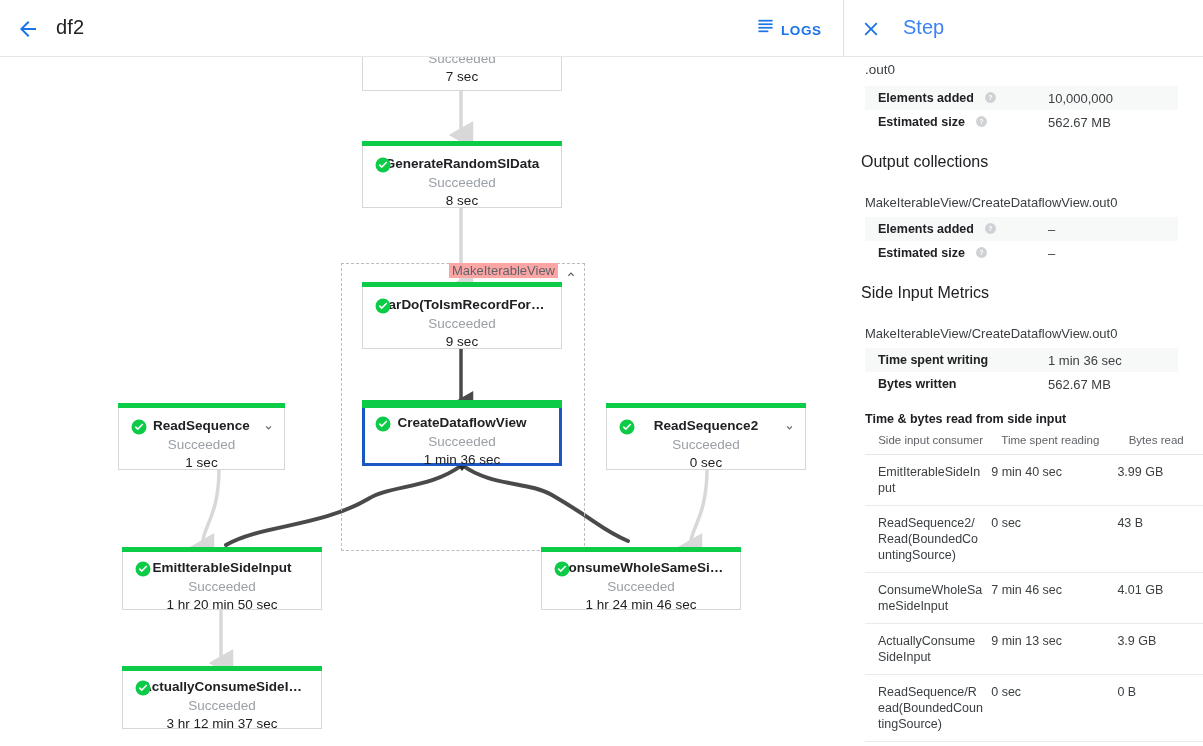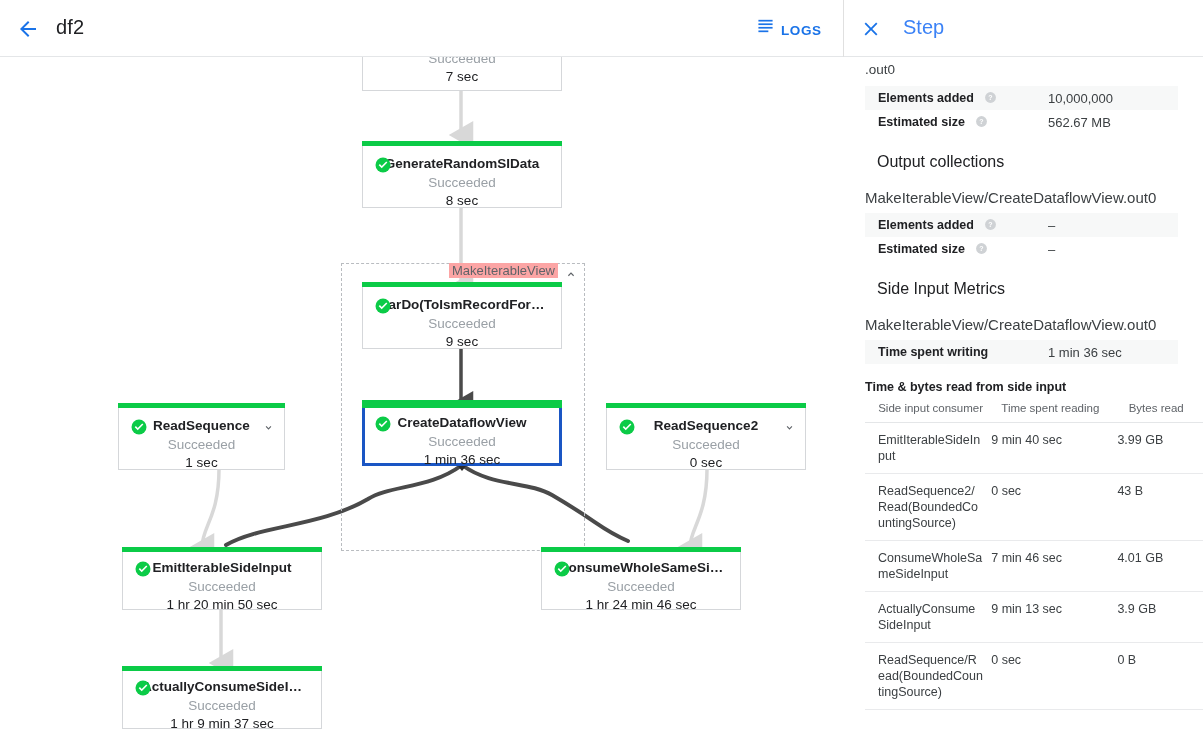--- a/index.html
+++ b/index.html
@@ -118,24 +118,24 @@
   }
   .kv-help {
     display:inline-block; vertical-align:-2px; margin-left:7px;
     width:13px; height:13px;
   }
   .kv-val {
     font-size:13px; color:#3c4043; width:131px;
   }
 
   .sec-head {
-    font-size:16px; color:#202124; margin:19px 0 0 33px; font-weight:400;
+    font-size:16px; color:#202124; margin:19px 0 0 17px; font-weight:400;
   }
   .sec-sub {
-    font-size:15px; color:#3c4043; margin:18px 0 7px 21px;
+    font-size:13px; color:#3c4043; margin:24px 0 7px 21px;
   }
   .sub-head {
     font-size:12.5px; font-weight:700; color:#202124; margin:16px 0 0 21px;
   }
 
   .si-table { width:338px; margin-left:21px; border-collapse:collapse; table-layout:fixed; }
   .si-table th {
     font-size:11.5px; font-weight:400; color:#5f6368; text-align:center;
     padding:7px 8px 7px 0; vertical-align:top; border-bottom:1px solid #e4e6e8;
     line-height:14px;
@@ -334,21 +334,21 @@
     <div class="node" style="left:122px; top:614px; width:200px; height:58px;">
       <div class="topbarline"></div>
       <span class="node-check" style="top:8px;">
         <svg width="18" height="18" viewBox="0 0 24 24" aria-hidden="true">
           <circle cx="12" cy="12" r="10" fill="#0bcb47"></circle>
           <path d="M10.3 16.3l-4-4 1.5-1.5 2.5 2.5 6-6 1.5 1.5z" fill="#fff"></path>
         </svg>
       </span>
       <div class="node-name" style="margin-top:8px;">ActuallyConsumeSideI…</div>
       <div class="node-status">Succeeded</div>
-      <div class="node-time">1 hr 9 min 37 sec</div>
+      <div class="node-time">3 hr 12 min 37 sec</div>
     </div>
 
   </div>
 
   <div class="side">
 
     <div class="side-inner">
 
       <div class="cut-text">.out0</div>
 
@@ -415,20 +415,24 @@
 
       <div class="sec-head">Side Input Metrics</div>
       <div class="sec-sub">MakeIterableView/CreateDataflowView.out0</div>
 
       <table class="kv-table">
         <tbody>
             <tr class="kv-row shaded">
           <td class="kv-key">Time spent writing</td>
           <td class="kv-val">1 min 36 sec</td>
         </tr>
+        <tr class="kv-row">
+          <td class="kv-key">Bytes written</td>
+          <td class="kv-val">562.67 MB</td>
+        </tr>
       </tbody>
         </table>
 
       <div class="sub-head">Time &amp; bytes read from side input</div>
 
       <table class="si-table">
         <thead>
           <tr>
             <th class="col-a">Side input consumer</th>
             <th class="col-b">Time spent reading</th>

